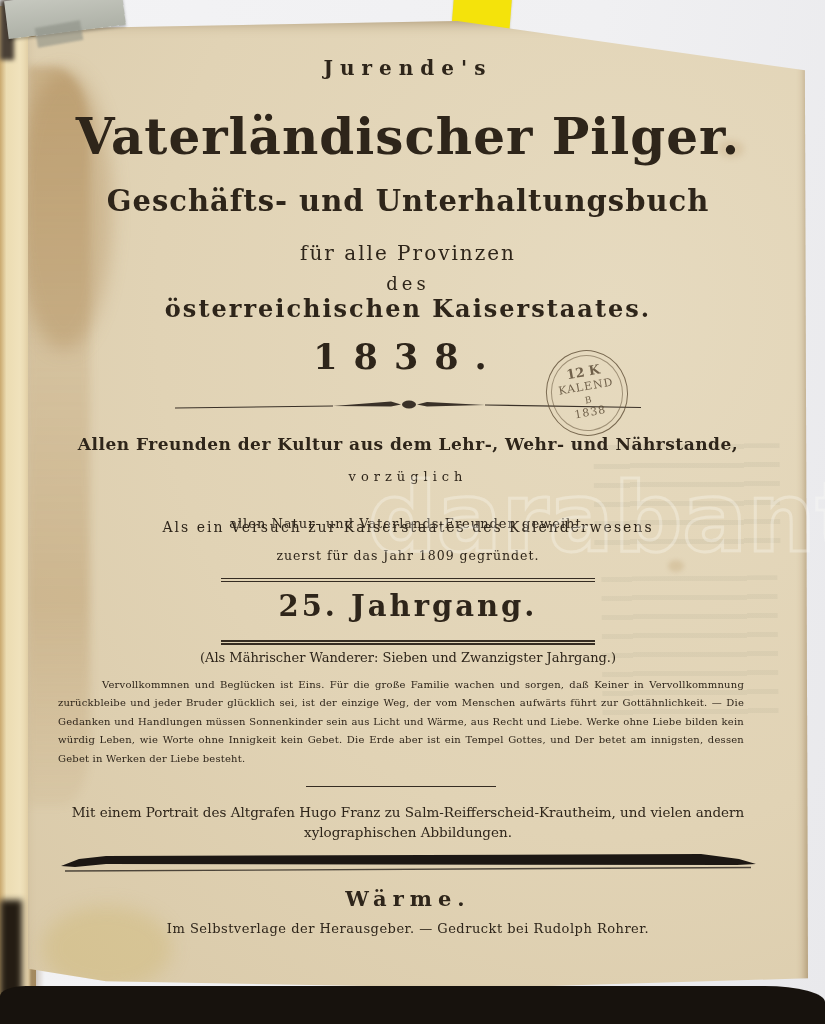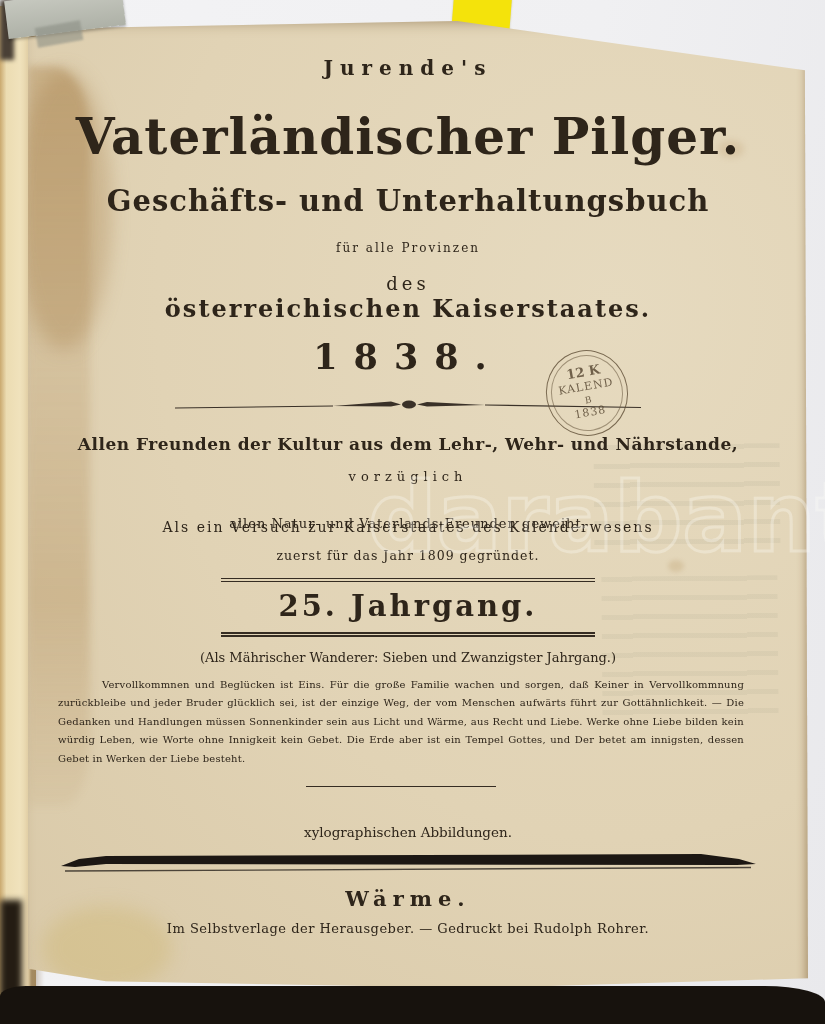--- a/index.html
+++ b/index.html
@@ -48,32 +48,32 @@
     transform:rotate(1.5deg) skewX(-3deg);box-shadow:0 1px 2px rgba(120,110,0,.35);}
 
   
   .content{position:absolute;left:30px;top:0;width:700px;color:#2e251a;text-align:center;}
   .content>div{position:absolute;width:100%;}
   .fr{font-weight:bold;}
 
   .series{top:36px;font-size:20px;letter-spacing:7px;}
   .title{top:68px;font-size:50px;letter-spacing:1px;margin-top:19px;}
   .subtitle{top:164px;font-size:29px;letter-spacing:1px;}
-  .fuer{top:221px;font-size:12px;letter-spacing:2px;}
+  .fuer{top:221px;font-size:20px;letter-spacing:2px;}
   .des{top:253px;font-size:18px;letter-spacing:4px;}
   .state{top:274px;font-size:24px;letter-spacing:2px;}
   .year{top:316px;font-size:35px;letter-spacing:16px;}
   .divider{top:378px;}
   .ded1{top:414px;font-size:17px;letter-spacing:.5px;}
   .ded2{top:449px;font-size:13px;letter-spacing:5px;}
   .ded3{top:496px;font-size:13px;letter-spacing:1px;}
   .ded4{top:499px;font-size:14px;letter-spacing:2px;}
   .ded5{top:528px;font-size:12.5px;letter-spacing:1px;}
   .jbox{top:558px;left:163px !important;width:374px !important;
-    border-top:4px double #352c22;border-bottom:5px double #352c22;padding:7px 0 9px;}
+    border-top:4px double #352c22;border-bottom:5px double #352c22;padding:7px 0 17px;}
   .jbox span{font-size:29px;font-weight:bold;letter-spacing:3px;}
   .note{top:622px;font-size:13px;margin-top:8px;}
   .motto{top:656px;left:0 !important;width:686px !important;text-align:justify;
     font-size:10px;line-height:18.4px;text-indent:44px;letter-spacing:.2px;}
   .shortrule{top:766px;left:248px !important;width:190px !important;border-top:1.6px solid #352c22;}
   .portrait{top:782px;font-size:13.5px;line-height:20px;}
   .thickbar{top:832px;}
   .city{top:866px;font-size:21px;letter-spacing:6px;}
   .imprint{top:901px;font-size:13px;letter-spacing:.5px;}
 
@@ -140,21 +140,21 @@
       <div class="jbox">
         <span>25. Jahrgang.</span>
       </div>
       <div class="note">(Als Mährischer Wanderer: Sieben und Zwanzigster Jahrgang.)</div>
 
       <div class="motto">Vervollkommnen und Beglücken ist Eins.  Für die große Familie wachen und sorgen, daß Keiner in Vervollkommnung zurückbleibe und jeder Bruder glücklich sei, ist der einzige Weg, der vom Menschen aufwärts führt zur Gottähnlichkeit. — Die Gedanken und Handlungen müssen Sonnenkinder sein aus Licht und Wärme, aus Recht und Liebe. Werke ohne Liebe bilden kein würdig Leben, wie Worte ohne Innigkeit kein Gebet.  Die Erde aber ist ein Tempel Gottes, und Der betet am innigsten, dessen Gebet in Werken der Liebe besteht.</div>
 
       <div class="shortrule"></div>
 
       <div class="portrait">
-        <br>
+        <span>Mit einem Portrait des Altgrafen Hugo Franz zu Salm-Reifferscheid-Krautheim, und vielen andern</span><br>
         <span>xylographischen Abbildungen.</span>
       </div>
 
       <div class="thickbar">
         <svg width="695" height="22" viewBox="0 0 695 22">
           <polygon points="0,14 18,7 45,4 640,2 678,7 695,12 676,13 45,12 14,15" fill="#1c1713"></polygon>
           <line x1="4" y1="19" x2="690" y2="15.5" stroke="#1c1713" stroke-width="1.3" opacity="0.75"></line>
         </svg>
       </div>
 

